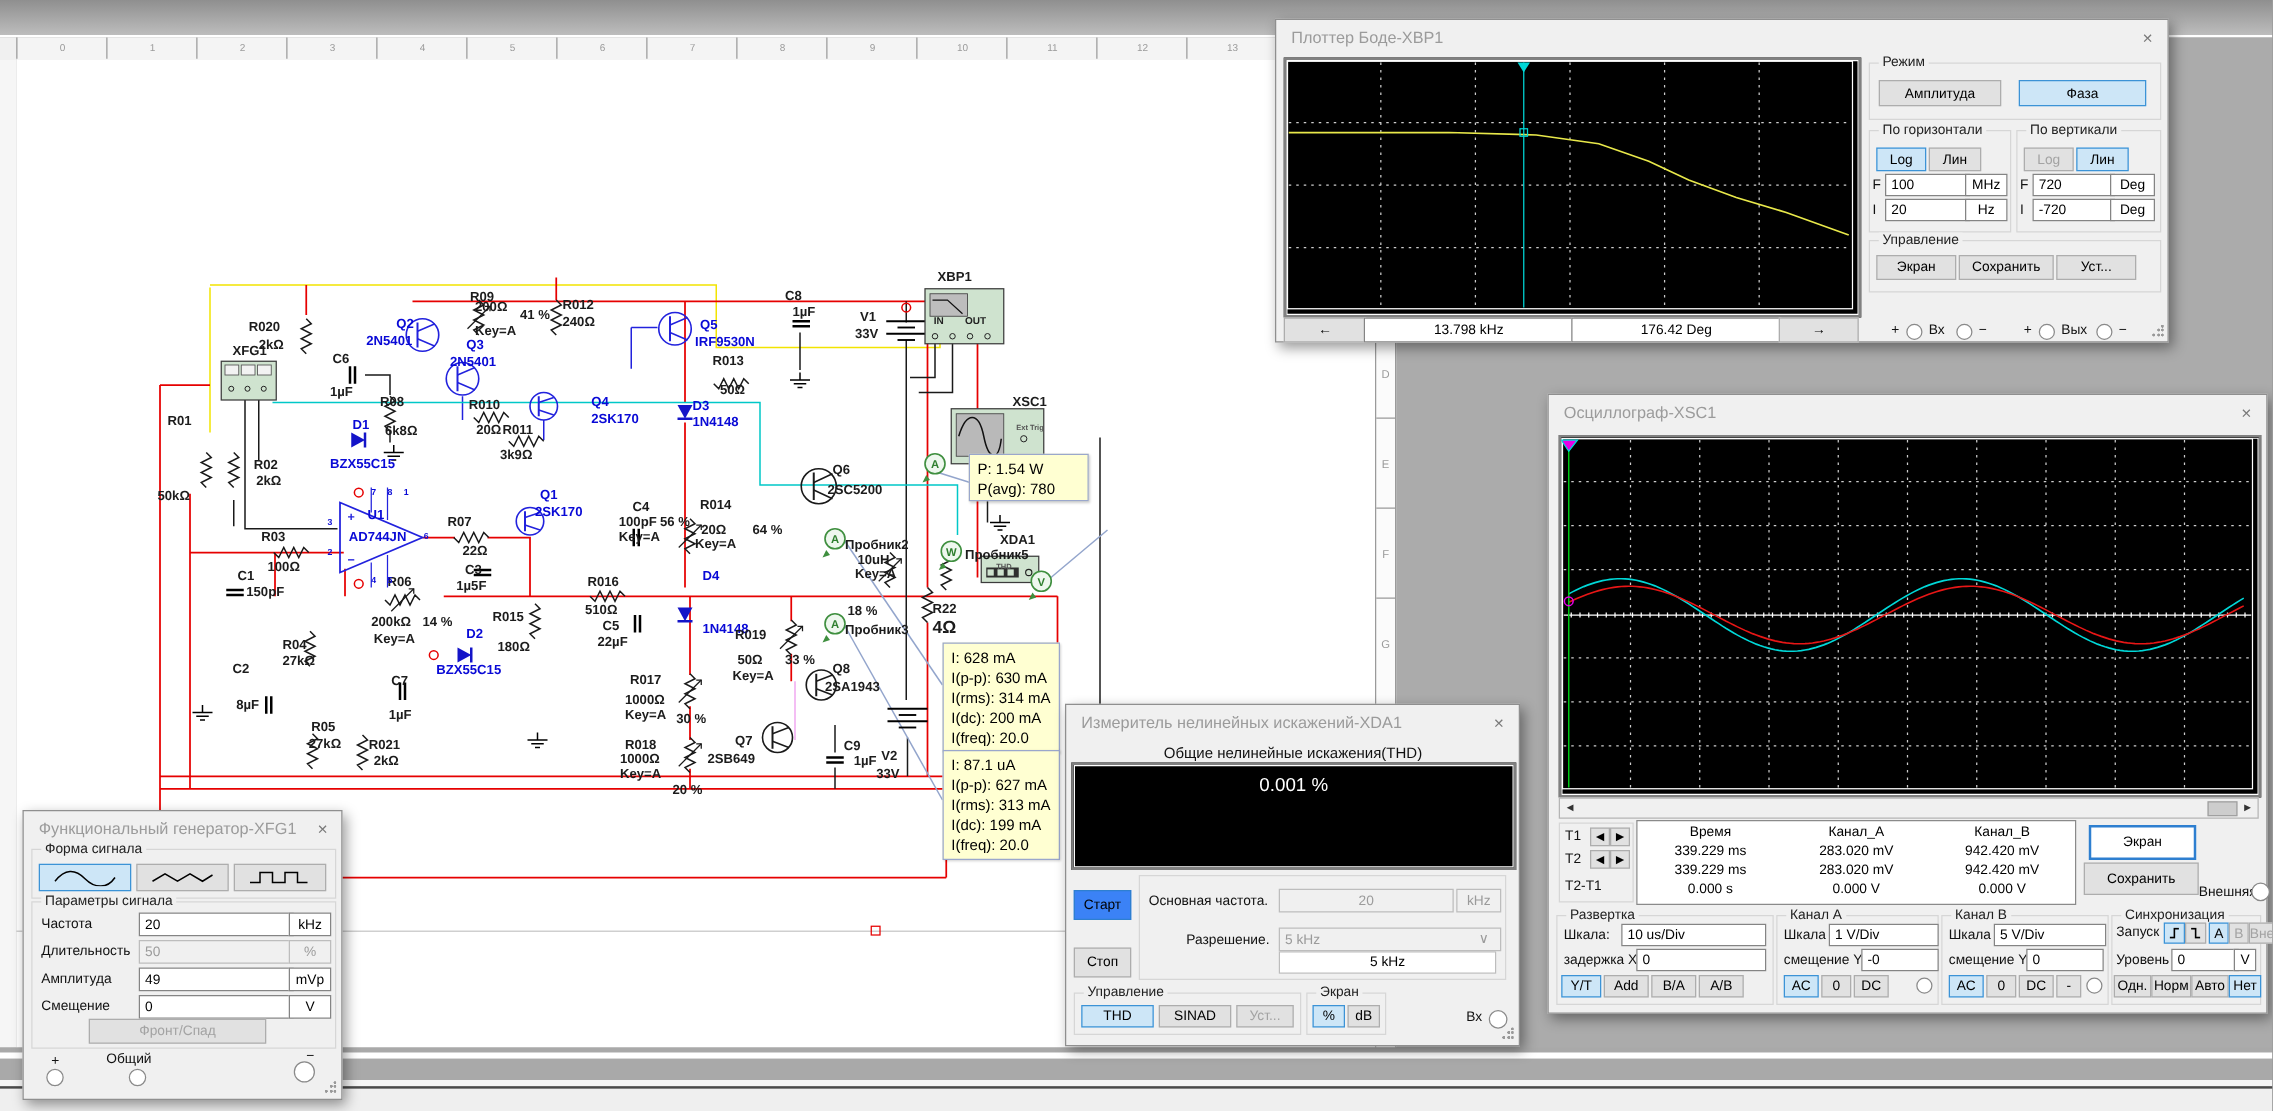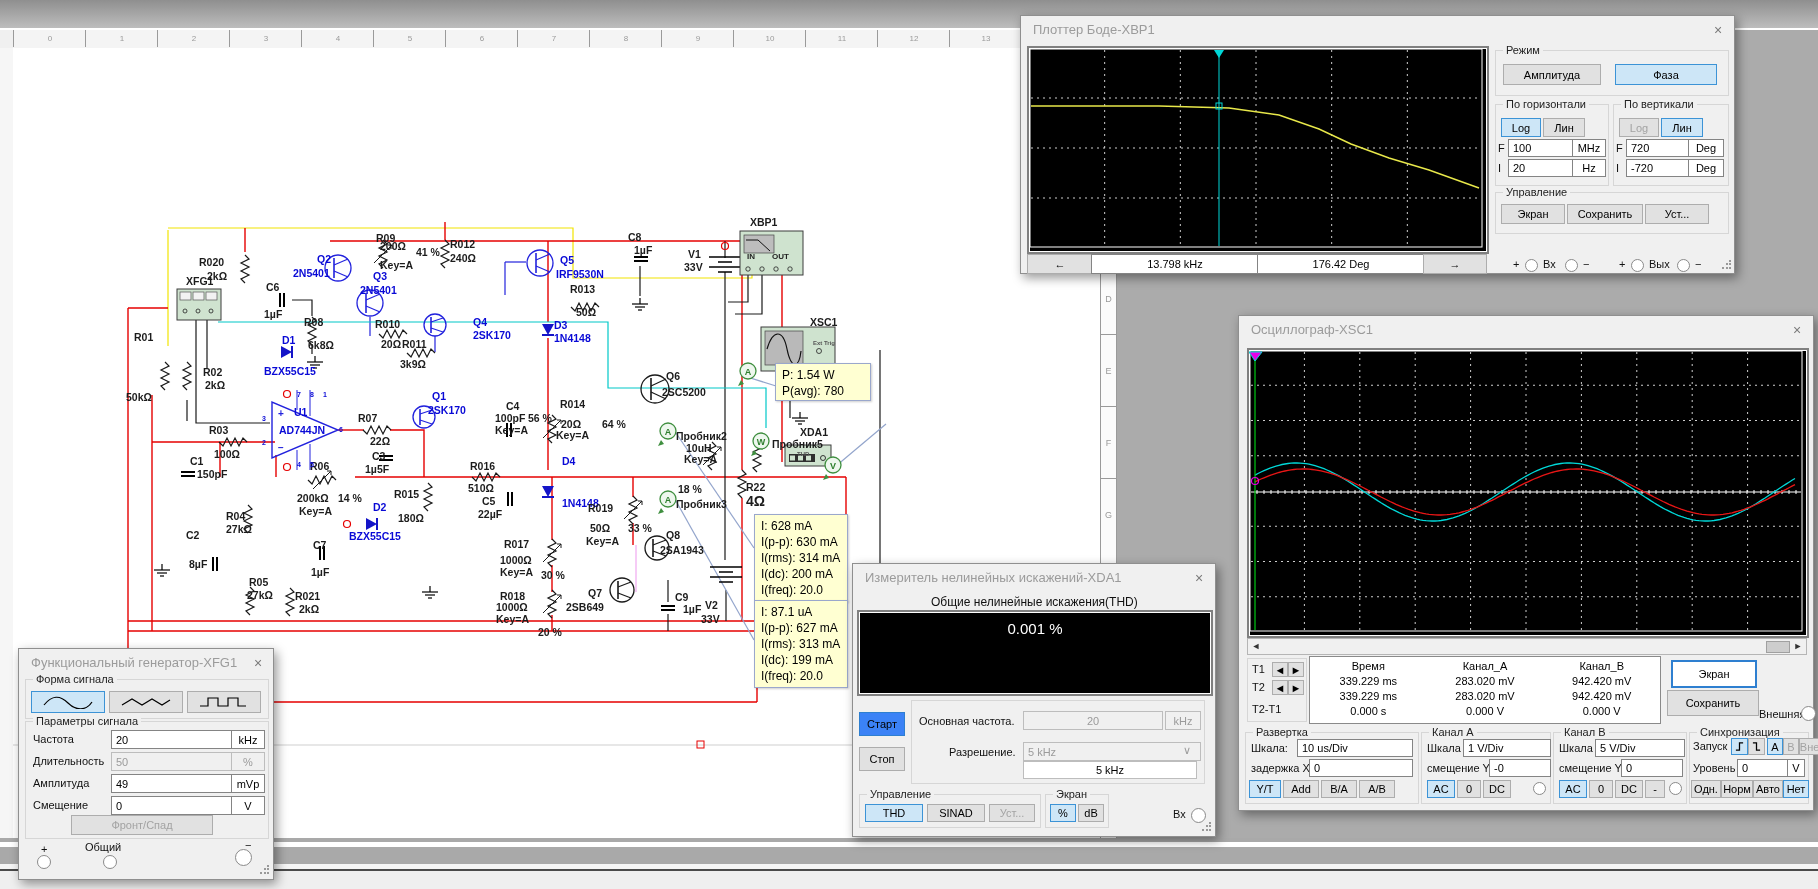--- a/index.html
+++ b/index.html
@@ -774,21 +774,21 @@
   </div>
 
   <div class="win" style="position: absolute; left: 852px; top: 563px; width: 362px; height: 272px;">
     <div class="ttl">Измеритель нелинейных искажений-XDA1</div>
     <div class="x" style="position: absolute; left: 337px; top: 5px; width: 18px; height: 18px;">×</div>
     <div class="lab" style="font-size: 12px; position: absolute; left: 78px; top: 31px;">Общие нелинейные искажения(THD)</div>
     <div class="disp" style="position: absolute; left: 4px; top: 46px; width: 352px; height: 82px;">
       <div style="color:#fff;font-size:15px;text-align:center;margin-top:8px;">0.001 %</div>
     </div>
     <div class="btn" style="border: 1px solid rgb(46, 127, 208); background: #3b82f6; position: absolute; left: 6px; top: 148px; width: 44px; height: 22px;">Старт</div>
-    <div class="btn" style="position: absolute; left: 6px; top: 183px; width: 44px; height: 22px;">Стоп</div>
+    <div class="btn" style="position: absolute; left: 6px; top: 194px; width: 44px; height: 22px;">Стоп</div>
     <div class="grp" style="position: absolute; left: 58px; top: 136px; width: 292px; height: 82px;"></div>
     <div class="lab" style="position: absolute; left: 66px; top: 151px;">Основная частота.</div>
     <div class="fld ctr dis" style="position: absolute; left: 170px; top: 147px; width: 138px; height: 17px;">20</div>
     <div class="unit dis" style="position: absolute; left: 312px; top: 147px; width: 34px; height: 17px;">kHz</div>
     <div class="lab" style="position: absolute; left: 96px; top: 182px;">Разрешение.</div>
     <div class="fld dis" style="position: absolute; left: 170px; top: 178px; width: 172px; height: 17px;">5 kHz</div>
     <div class="lab g" style="position: absolute; left: 330px; top: 180px;">∨</div>
     <div class="fld ctr" style="border-color: rgb(189, 189, 189); position: absolute; left: 170px; top: 197px; width: 172px; height: 16px;">5 kHz</div>
     <div class="grp" style="position: absolute; left: 6px; top: 230px; width: 180px; height: 32px;">
       <span class="lg">Управление</span>

